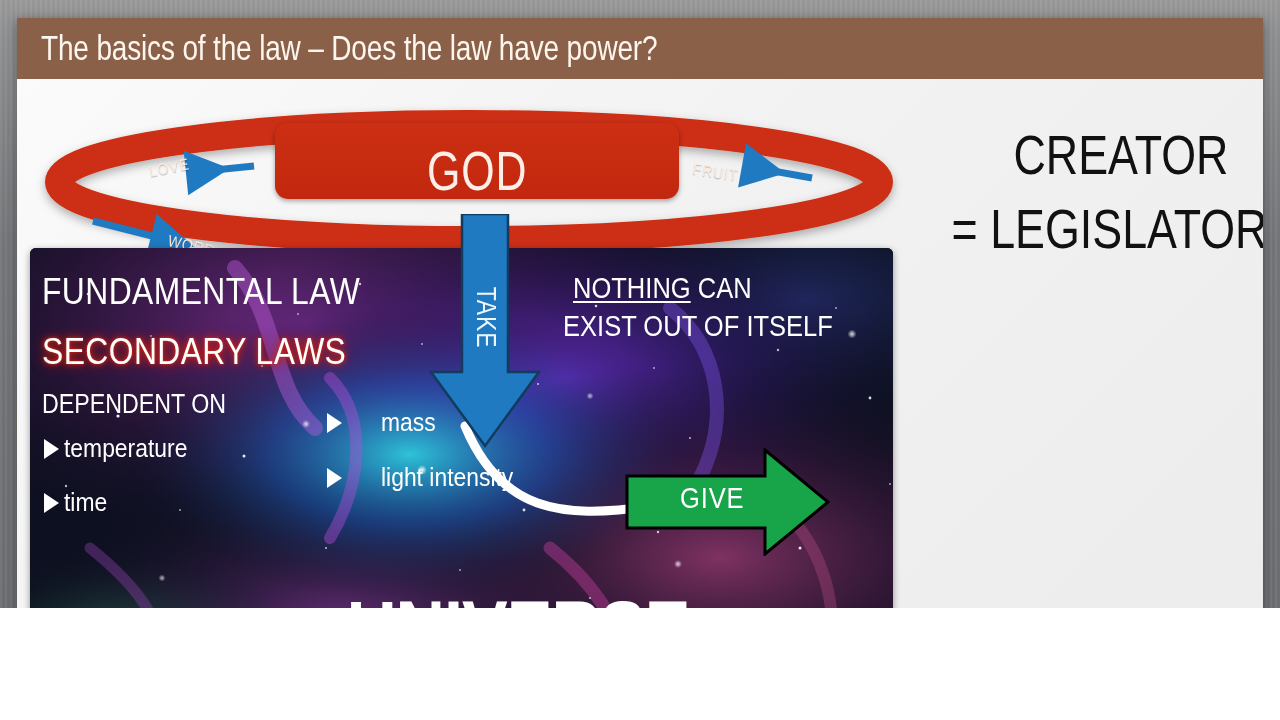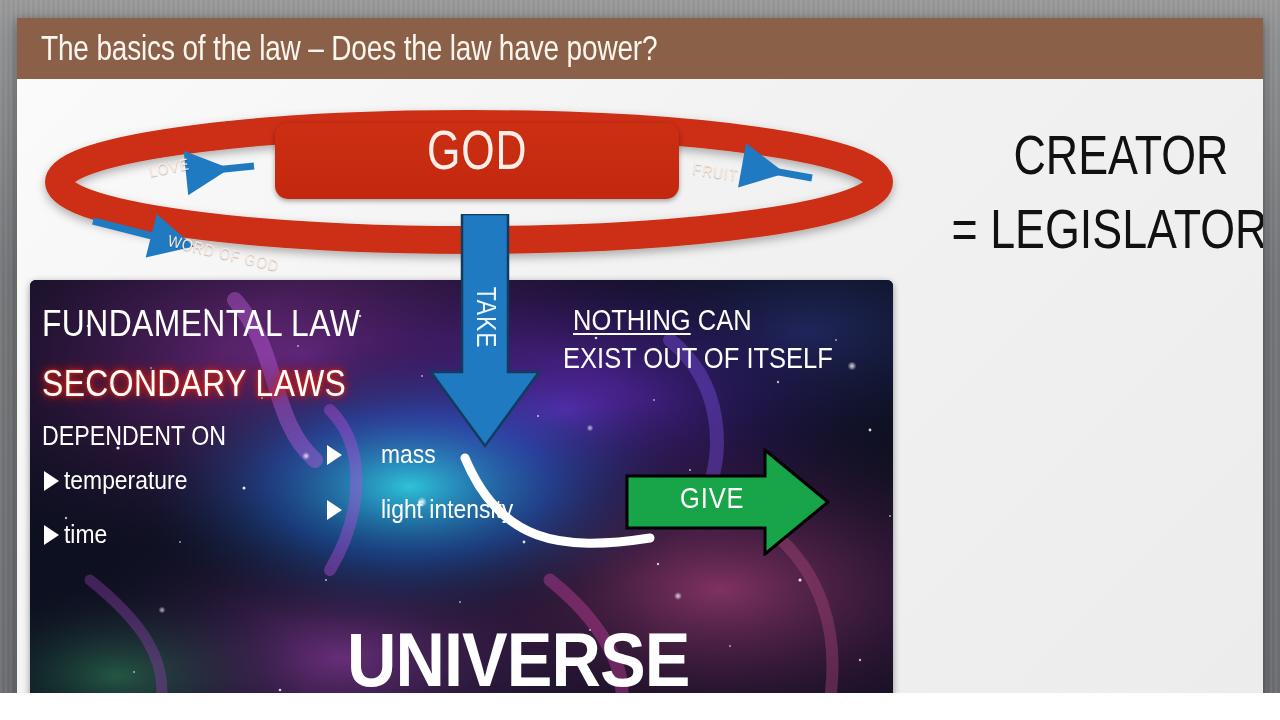--- a/index.html
+++ b/index.html
@@ -8,21 +8,21 @@
     width: 1280px;
     height: 720px;
     overflow: hidden;
     font-family: "Liberation Sans", sans-serif;
   }
 
   
   #desktop {
     position: relative;
     width: 1280px;
-    height: 693px;
+    height: 608px;
     background: linear-gradient(180deg,#9a9a9a 0%, #8f9092 6%, #76777a 40%, #6e6f72 100%);
     overflow: hidden;
   }
   #desktop::before{
     content:"";
     position:absolute; inset:0;
     background:
       repeating-linear-gradient(90deg, rgba(255,255,255,.09) 0 2px, rgba(0,0,0,.05) 2px 5px);
     opacity:.45;
     pointer-events:none;
@@ -76,21 +76,21 @@
   #god-box {
     position: absolute;
     left: 258px;
     top: 44px;
     width: 404px;
     height: 76px;
     background: linear-gradient(180deg,#cc2f12 0%, #c2280f 100%);
     border-radius: 13px;
     box-shadow: 0 2px 5px rgba(0,0,0,.35);
     display: flex;
-    align-items: flex-start;
+    align-items: flex-end;
     justify-content: center;
   }
   #god-label {
     font-size: 55px;
     line-height: 55px;
     color: #fdeee7;
     transform: scaleX(0.78);
     letter-spacing: 1px;
   }
 
@@ -120,21 +120,21 @@
     font-size: 56px;
     line-height: 74px;
     transform: scaleX(0.80);
     white-space: nowrap;
   }
 
   
   #universe-panel {
     position: absolute;
     left: 13px;
-    top: 262px;
+    top: 230px;
     width: 863px;
     height: 430px;
     overflow: hidden;
     box-shadow: 0 2px 7px rgba(0,0,0,.4);
     background: #10131f;
     border-radius: 6px;
   }
   #nebula { position:absolute; left:0; top:0; width:863px; height:430px; }
 
   .uni-text { position: absolute; color: #ffffff; white-space: nowrap; }

